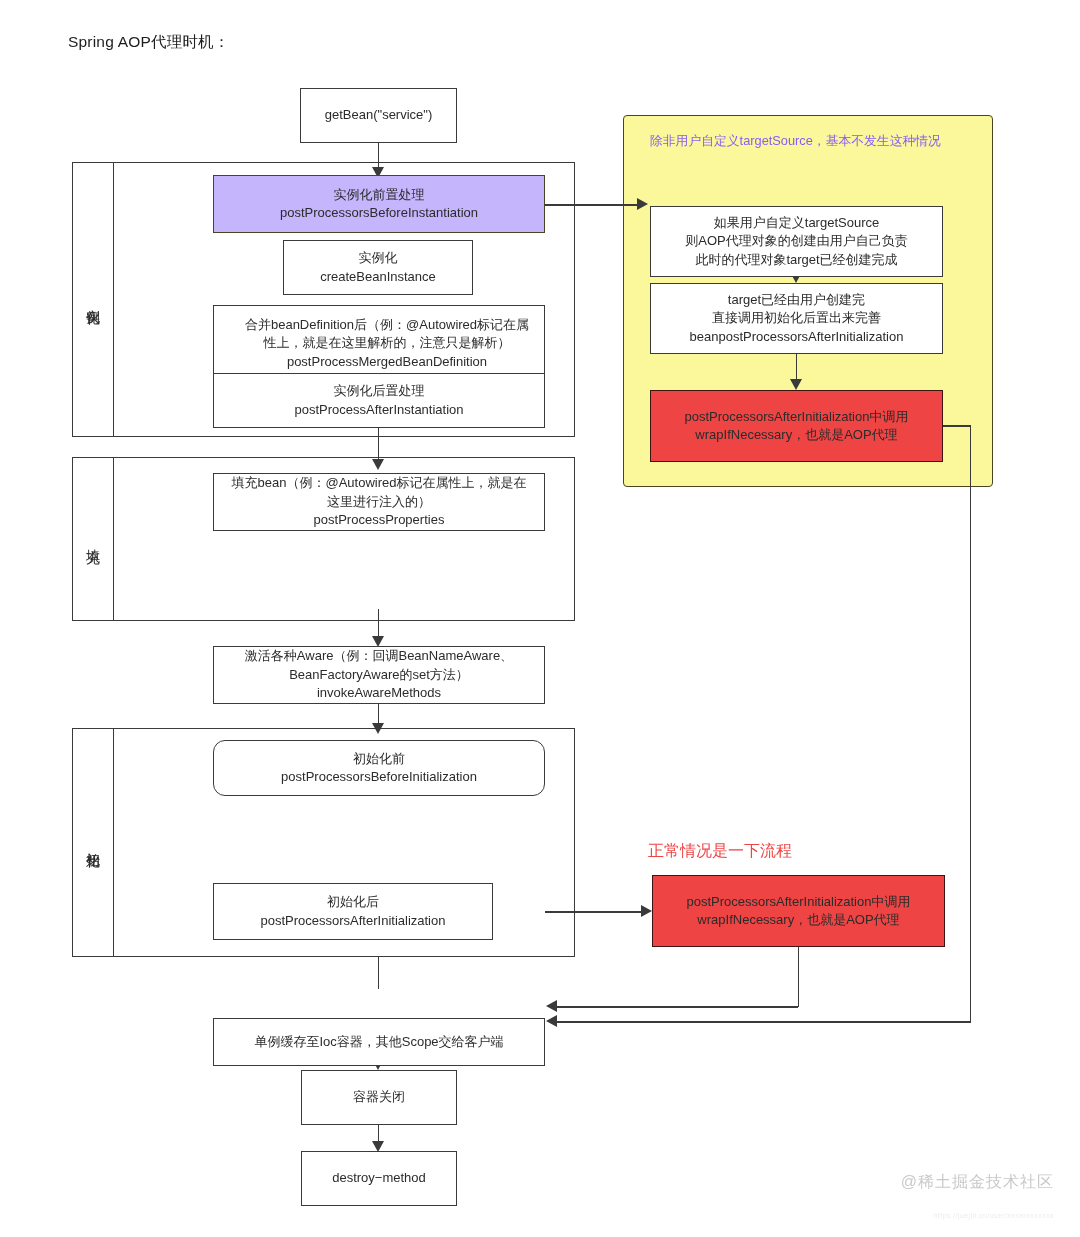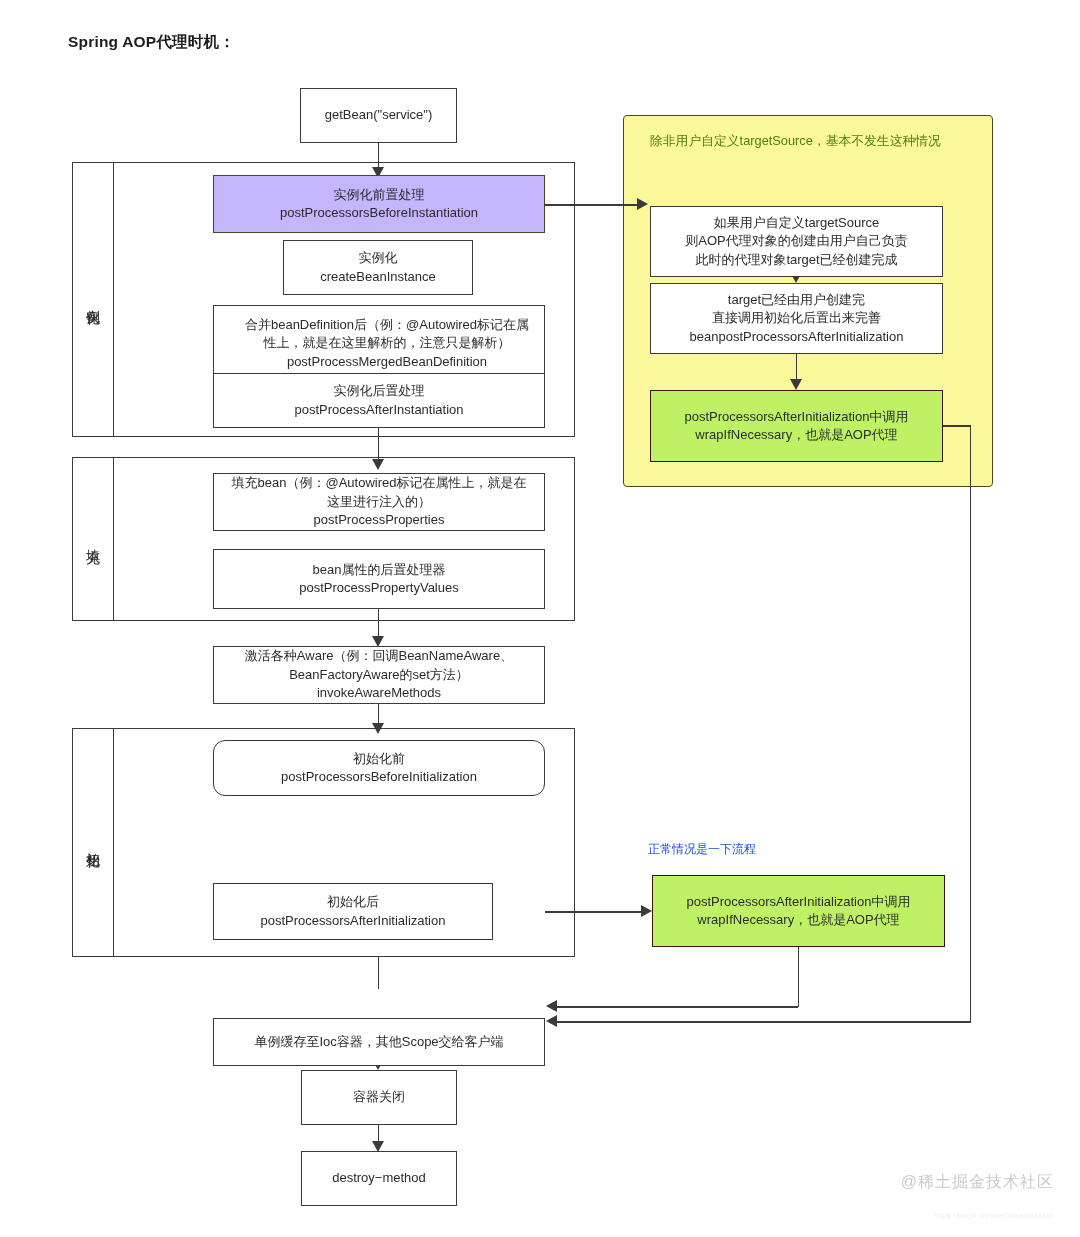--- a/index.html
+++ b/index.html
@@ -11,21 +11,21 @@
     color:#222222;
     position:relative;
     overflow:hidden;
   }
   #canvas { position:absolute; left:0; top:0; width:1080px; height:1237px; }
 
   .title {
     position:absolute;
     left:68px; top:32px;
     font-size:15.5px;
-    font-weight:700;
+    font-weight:400;
     letter-spacing:.2px;
     color:#1d1d1d;
     white-space:nowrap;
   }
 
   
   .node {
     position:absolute;
     border:1.6px solid #3a3a3a;
     background:#ffffff;
@@ -35,21 +35,21 @@
     text-align:center;
     font-size:13px;
     line-height:1.42;
     color:#2b2b2b;
     padding:4px 8px;
     z-index:5;
   }
   .node .txt { white-space:pre-line; }
 
   .node.yellow { background:#c4b5fd; border-color:#4a4422; }
-  .node.red    { background:#bef264; border-color:#3d1410;text-align:center; }
+  .node.red    { background:#ef4444; border-color:#3d1410;text-align:center; }
 
   
   .group {
     position:absolute;
     border:1.6px solid #3a3a3a;
     background:transparent;
     z-index:1;
   }
   .group-divider {
     position:absolute;
@@ -75,28 +75,28 @@
     position:absolute;
     background:#FBF89B;
     border:1.8px solid #4a4422;
     border-radius:4px;
     z-index:2;
   }
   .panel-caption {
     position:absolute;
     z-index:6;
     font-size:12.8px;
-    color:#4d7c0f;
+    color:#8b5cf6;
     white-space:nowrap;
   }
   .side-caption {
     position:absolute;
     z-index:6;
-    font-size:12px;
-    color:#1d4ed8;
+    font-size:16px;
+    color:#ef4444;
     white-space:nowrap;
   }
 
   
   .ln { position:absolute; background:#3a3a3a; z-index:4; }
   .ln.h { height:1.7px; }
   .ln.v { width:1.7px; }
   .arrow { position:absolute; width:0; height:0; z-index:4; }
   .arrow.down  { border-left:6.5px solid transparent; border-right:6.5px solid transparent; border-top:11px solid #3a3a3a; }
   .arrow.right { border-top:6.5px solid transparent; border-bottom:6.5px solid transparent; border-left:11px solid #3a3a3a; }
@@ -200,24 +200,20 @@
   <div class="group" style="left:72px; top:457px; width:503px; height:164px;"></div>
   <div class="group-divider" style="left:113px; top:457px; height:164px;"></div>
   <div class="group-label" style="left:74px; top:457px; width:39px; height:164px;">填充</div>
 
   <div class="node" style="left:213px; top:473px; width:332px; height:58px;">
     <span class="txt">填充bean（例：@Autowired标记在属性上，就是在
 这里进行注入的）
 postProcessProperties</span>
   </div>
 
-  <div class="node" style="left:213px; top:549px; width:332px; height:60px;">
-    <span class="txt">bean属性的后置处理器
-postProcessPropertyValues</span>
-  </div>
 
   <div class="ln v" style="left:377.5px; top:609px; height:36px;"></div>
   <div class="arrow down" style="left:372px; top:636px;"></div>
 
   <div class="node" style="left:213px; top:646px; width:332px; height:58px;">
     <span class="txt">激活各种Aware（例：回调BeanNameAware、
 BeanFactoryAware的set方法）
 invokeAwareMethods</span>
   </div>
   <div class="ln v" style="left:377.5px; top:704px; height:28px;"></div>

